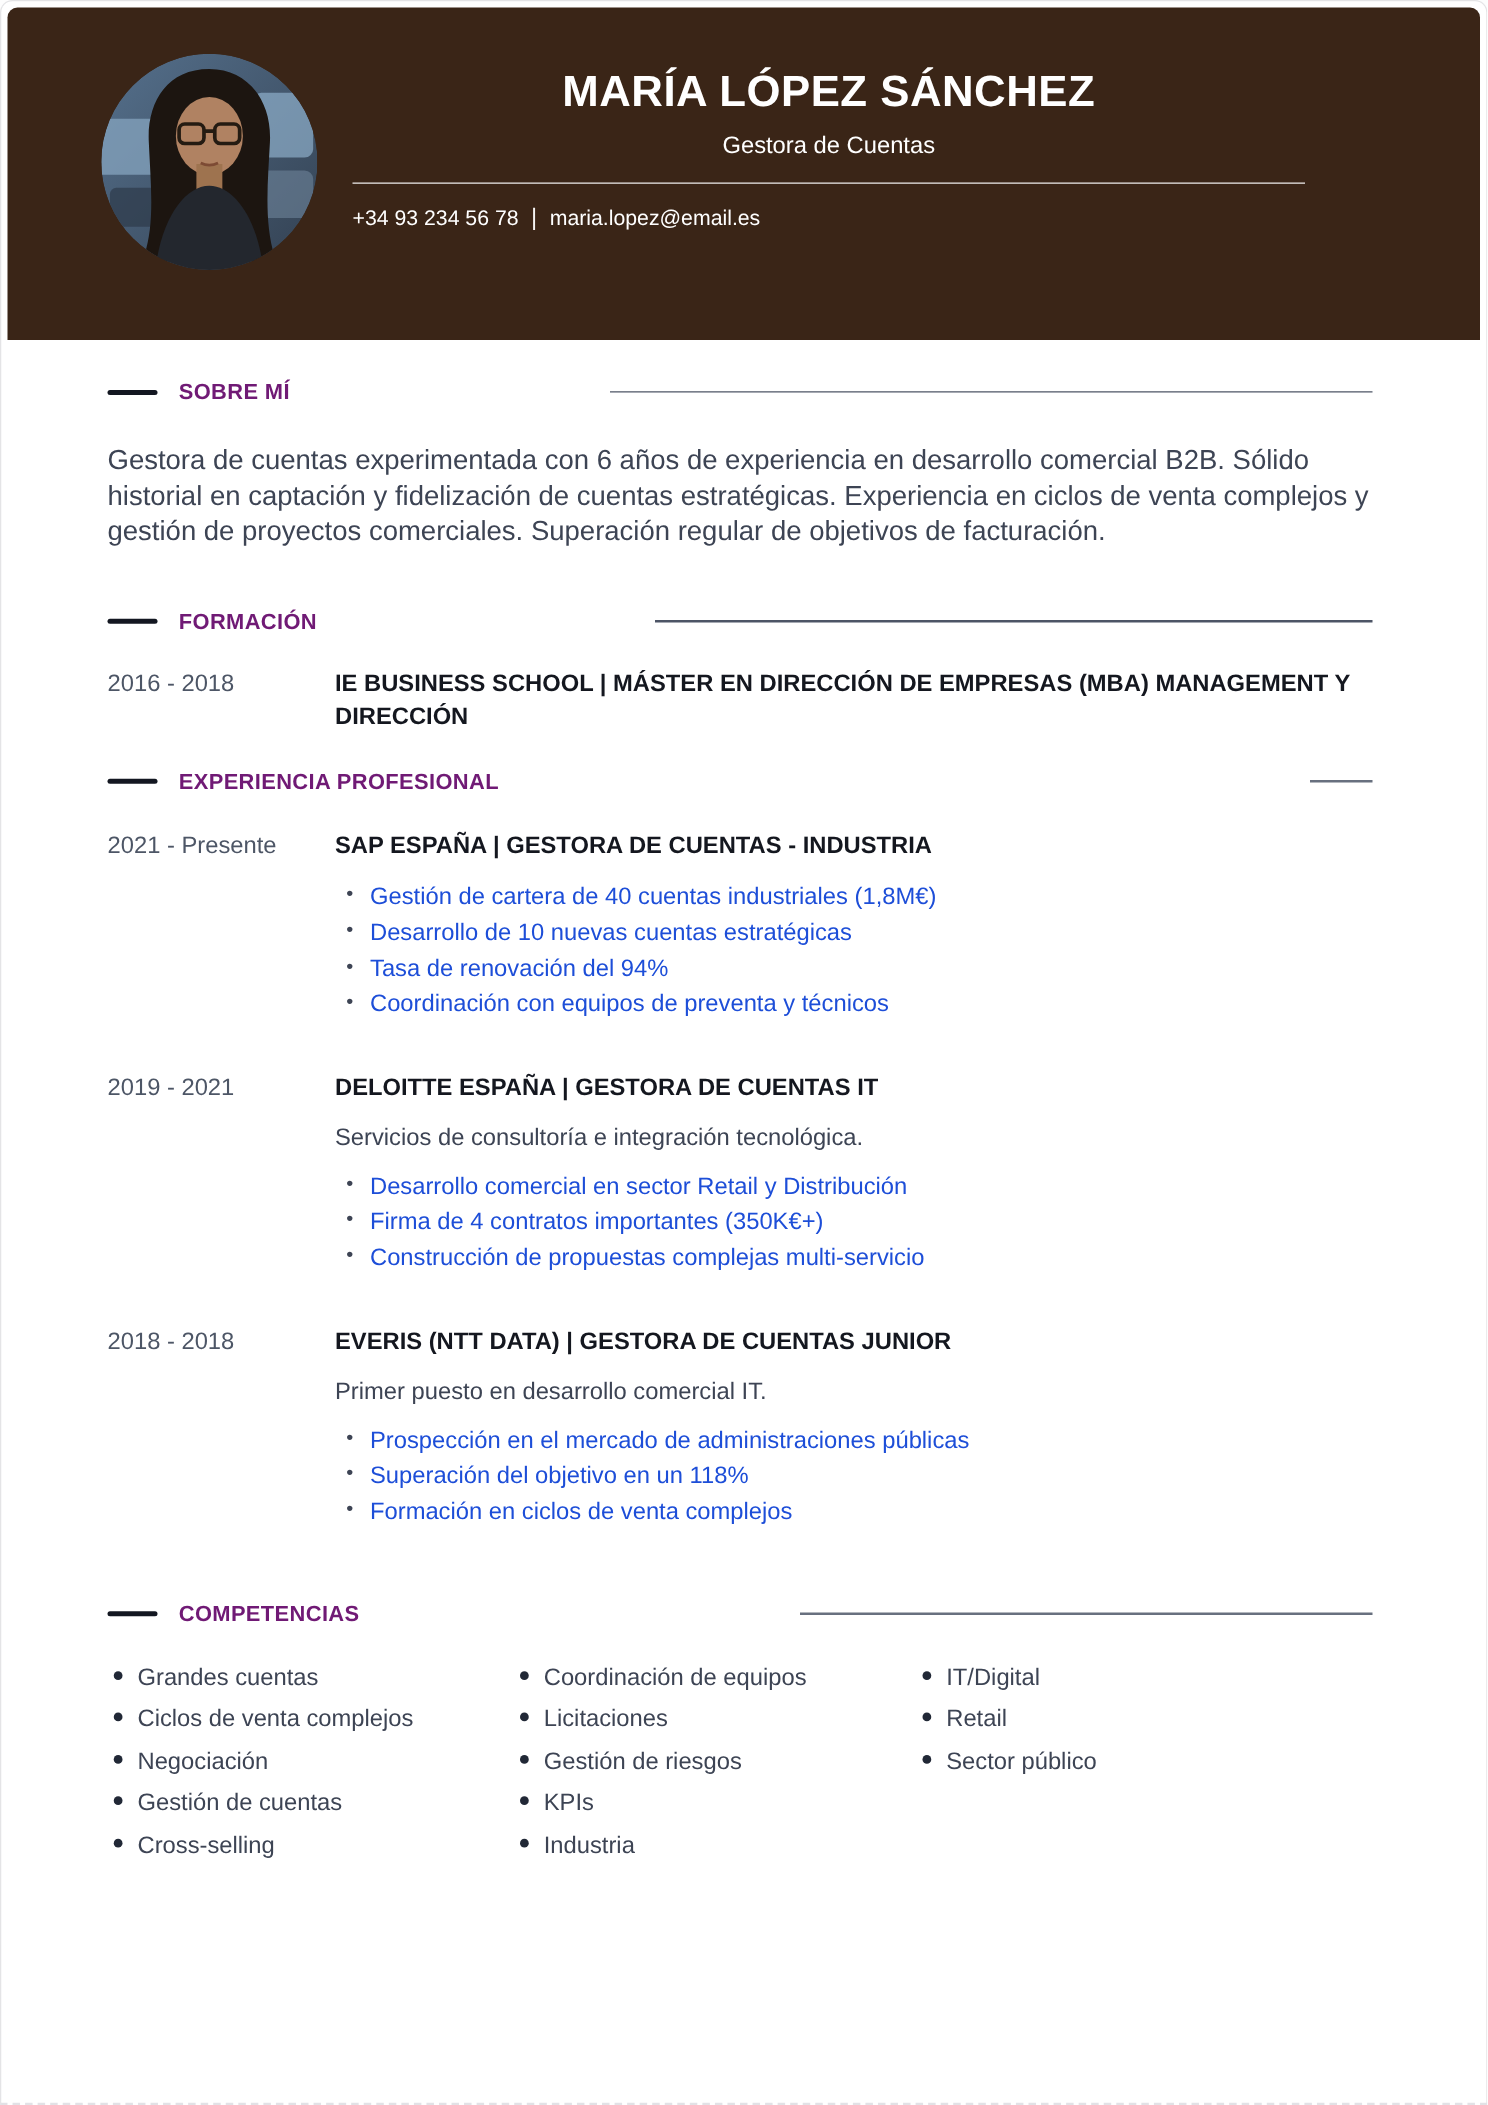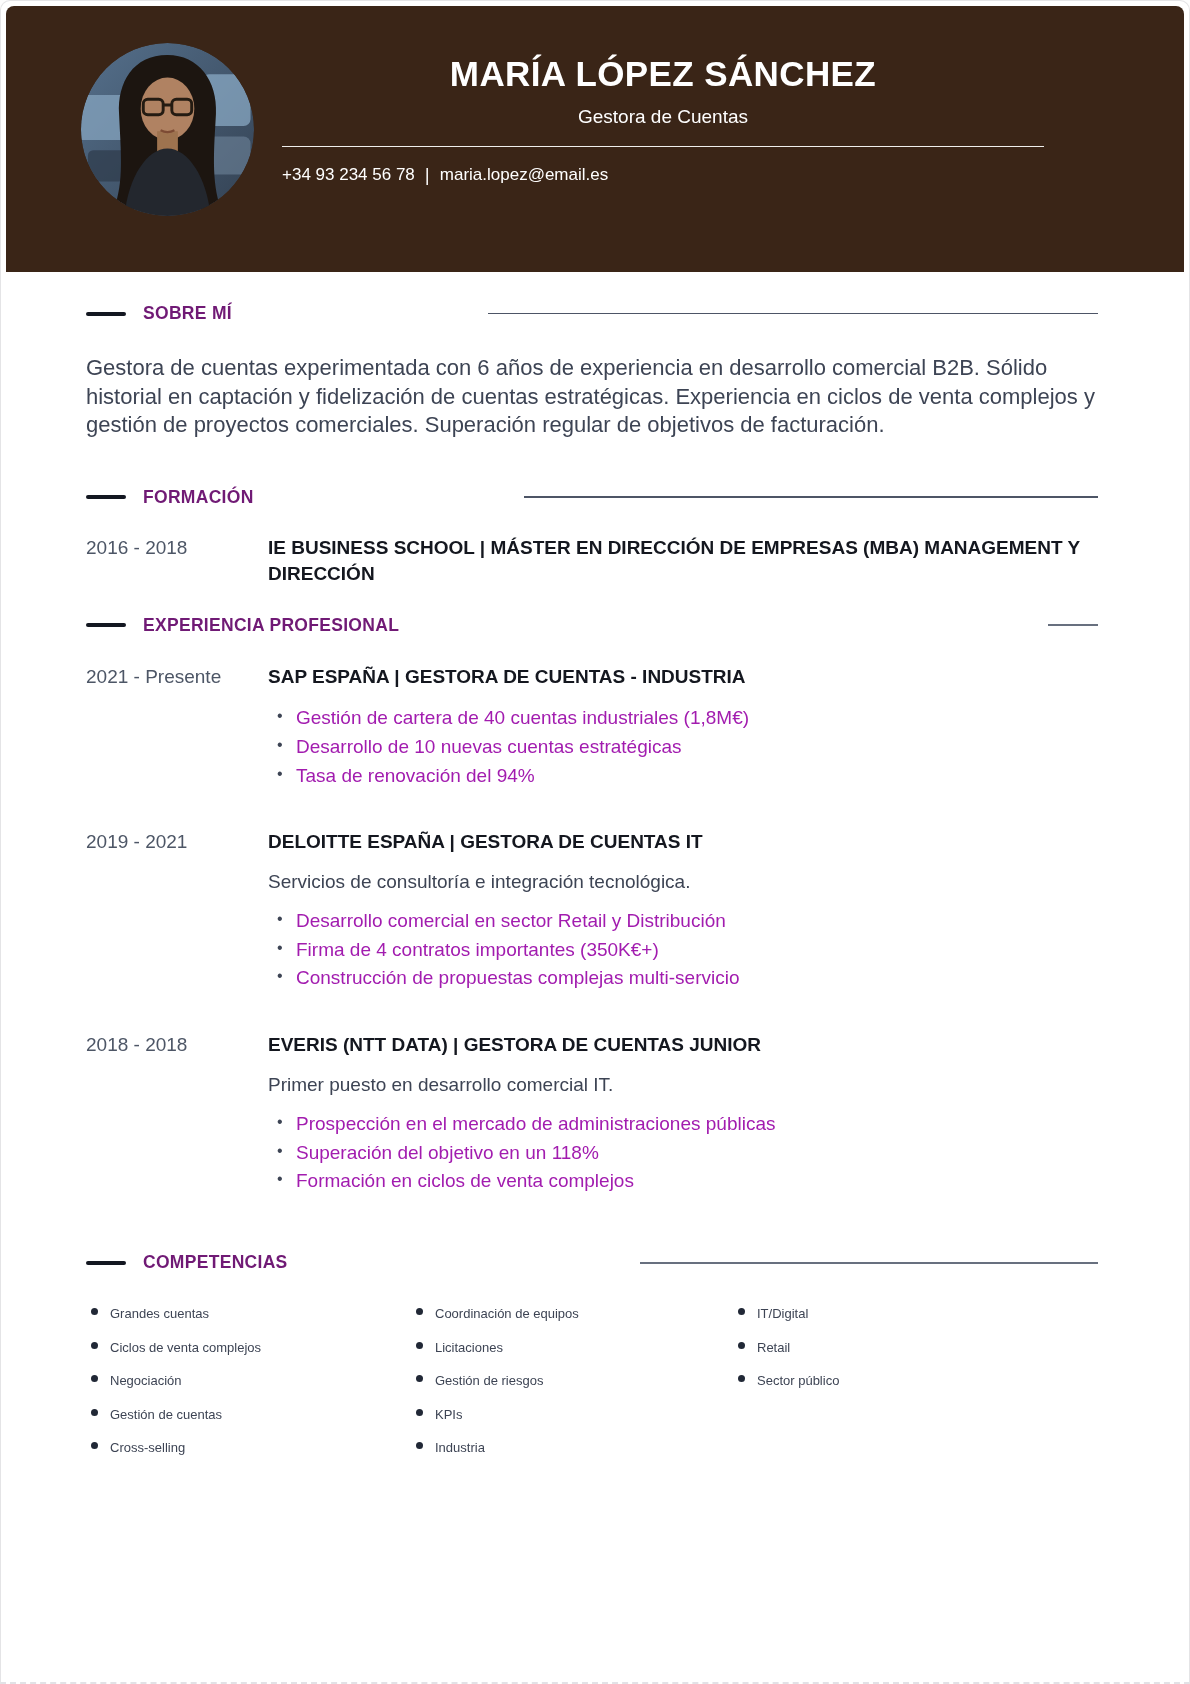--- a/index.html
+++ b/index.html
@@ -147,41 +147,41 @@
   .job-bullets {
     list-style: none;
     margin: 14px 0 0 0;
     padding: 0 0 0 9px;
   }
   .job-bullets li {
     position: relative;
     padding-left: 19px;
     font-size: 19px;
     line-height: 28.8px;
-    color: #a21caf;
+    color: #1d4ed8;
   }
   .job-bullets li::before {
     content: "•";
     position: absolute;
     left: 0;
     top: -2px;
     font-size: 16px;
     color: #3d4454;
   }
 
   .skills-grid {
     display: grid;
     grid-template-columns: 325px 322px 1fr;
     margin-top: 31px;
   }
   .skill {
     display: flex;
     align-items: flex-start;
     margin-bottom: 13.5px;
-    font-size: 13px;
+    font-size: 19px;
     line-height: 20px;
     color: #3d4454;
   }
   .skill-dot {
     flex: none;
     width: 7px;
     height: 7px;
     border-radius: 50%;
     background: #212836;
     margin: 4px 12px 0 5px;
@@ -266,20 +266,21 @@
       </div>
 
       <div class="job entry">
         <div class="dates">2021 - Presente</div>
         <div>
           <div class="entry-title">SAP ESPAÑA | GESTORA DE CUENTAS - INDUSTRIA</div>
           <ul class="job-bullets">
             <li>Gestión de cartera de 40 cuentas industriales (1,8M€)</li>
             <li>Desarrollo de 10 nuevas cuentas estratégicas</li>
             <li>Tasa de renovación del 94%</li>
+            <li>Coordinación con equipos de preventa y técnicos</li>
           </ul>
         </div>
       </div>
 
       <div class="job entry">
         <div class="dates">2019 - 2021</div>
         <div>
           <div class="entry-title">DELOITTE ESPAÑA | GESTORA DE CUENTAS IT</div>
           <div class="job-desc">Servicios de consultoría e integración tecnológica.</div>
           <ul class="job-bullets">

